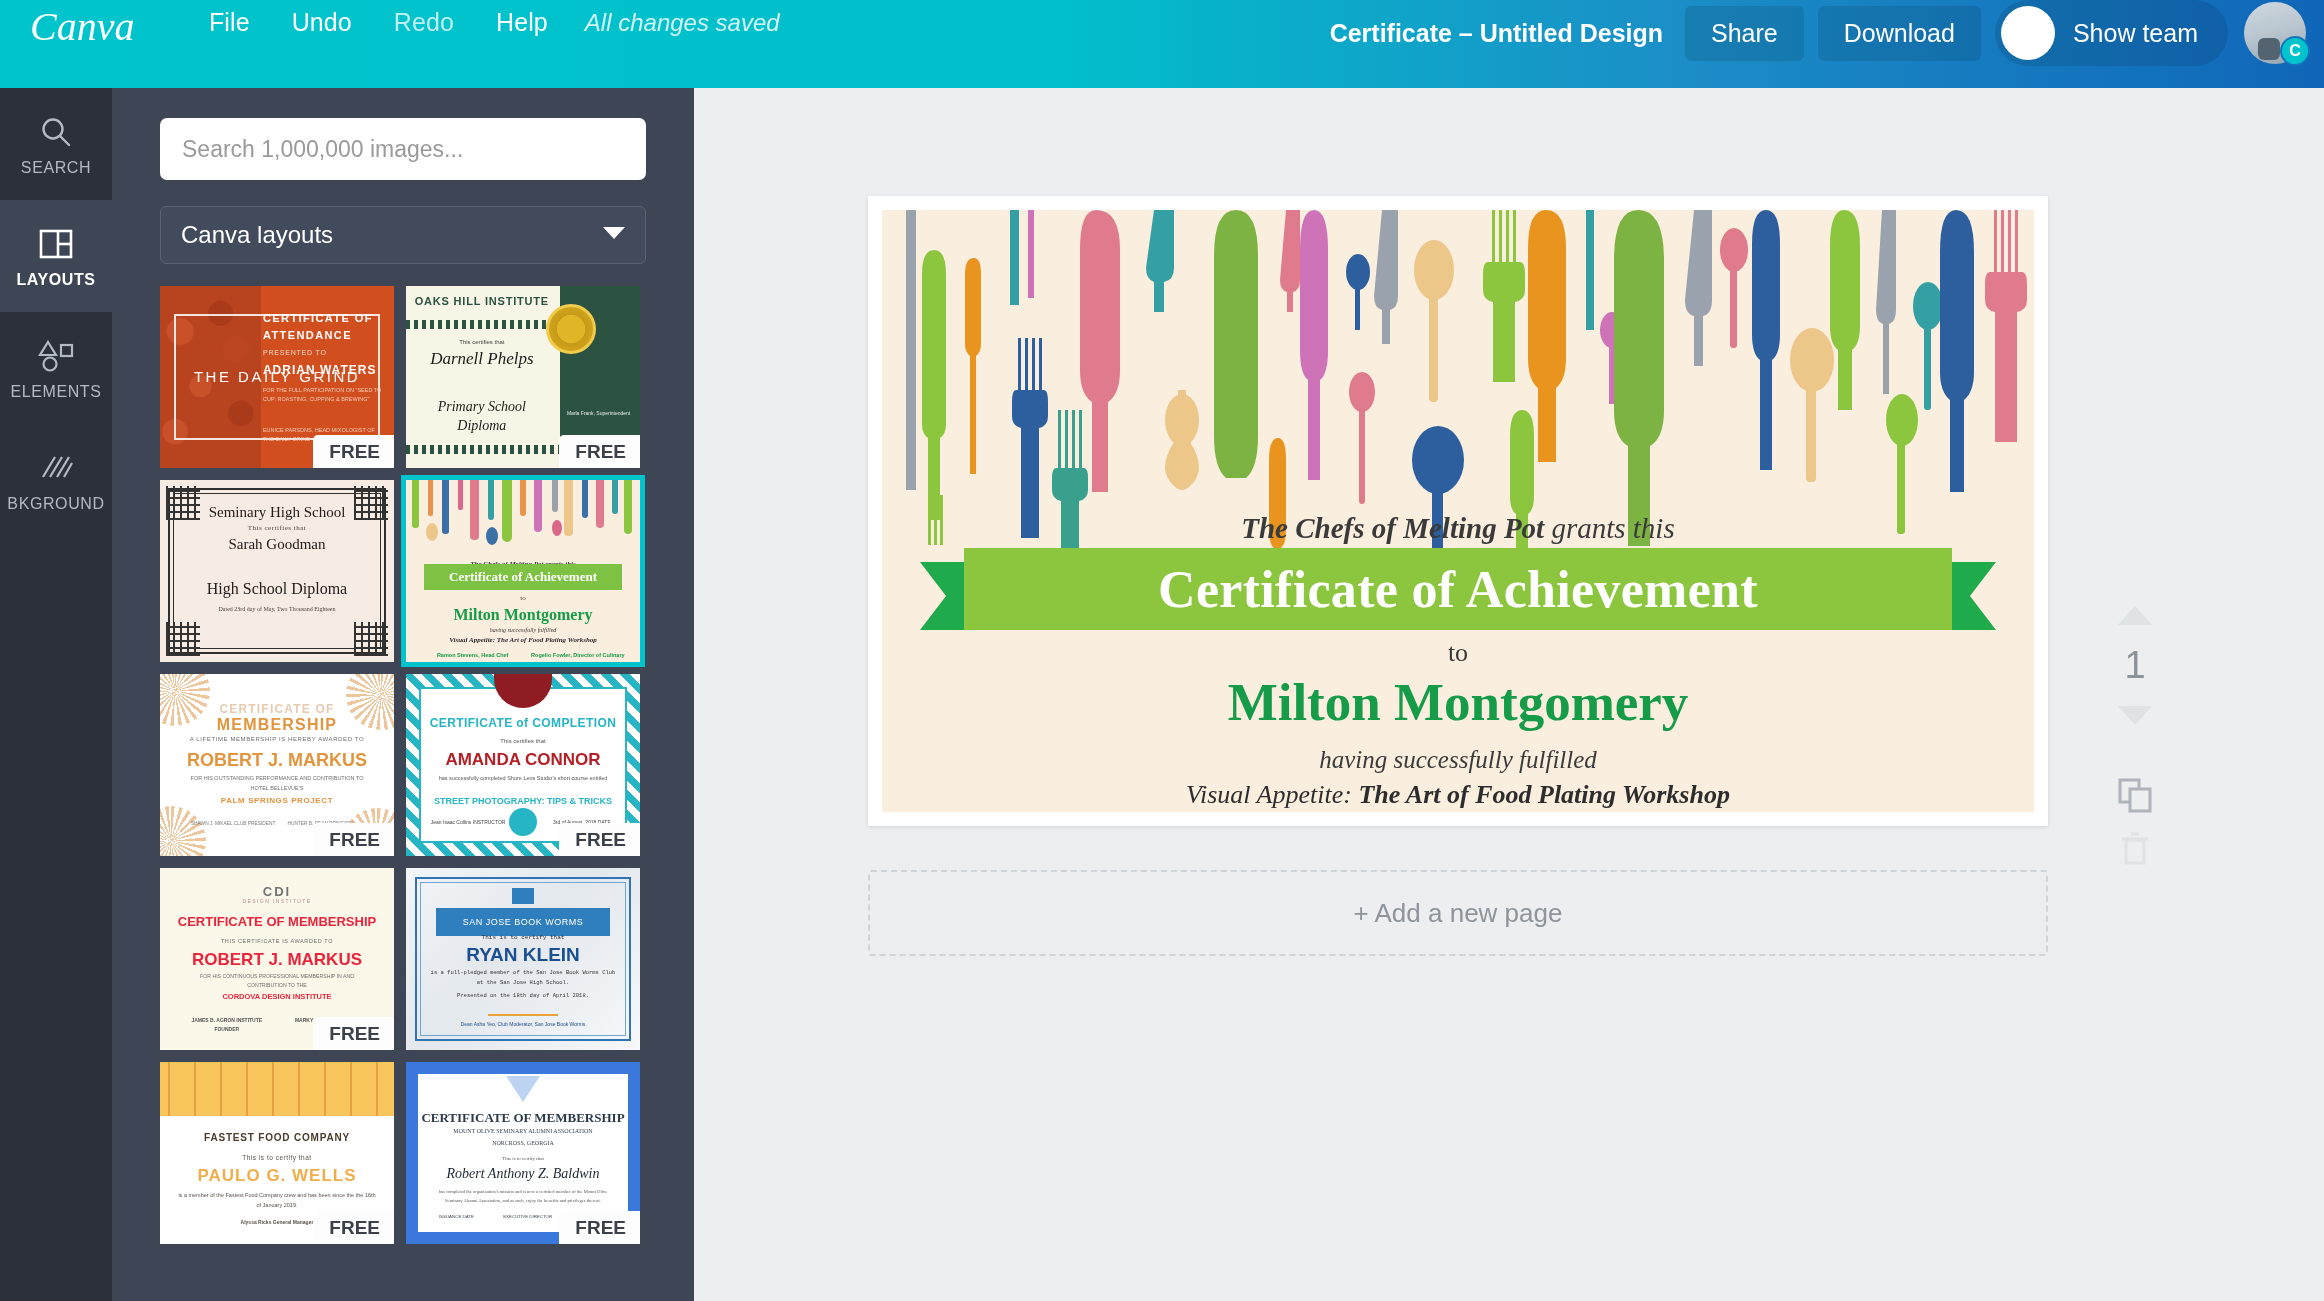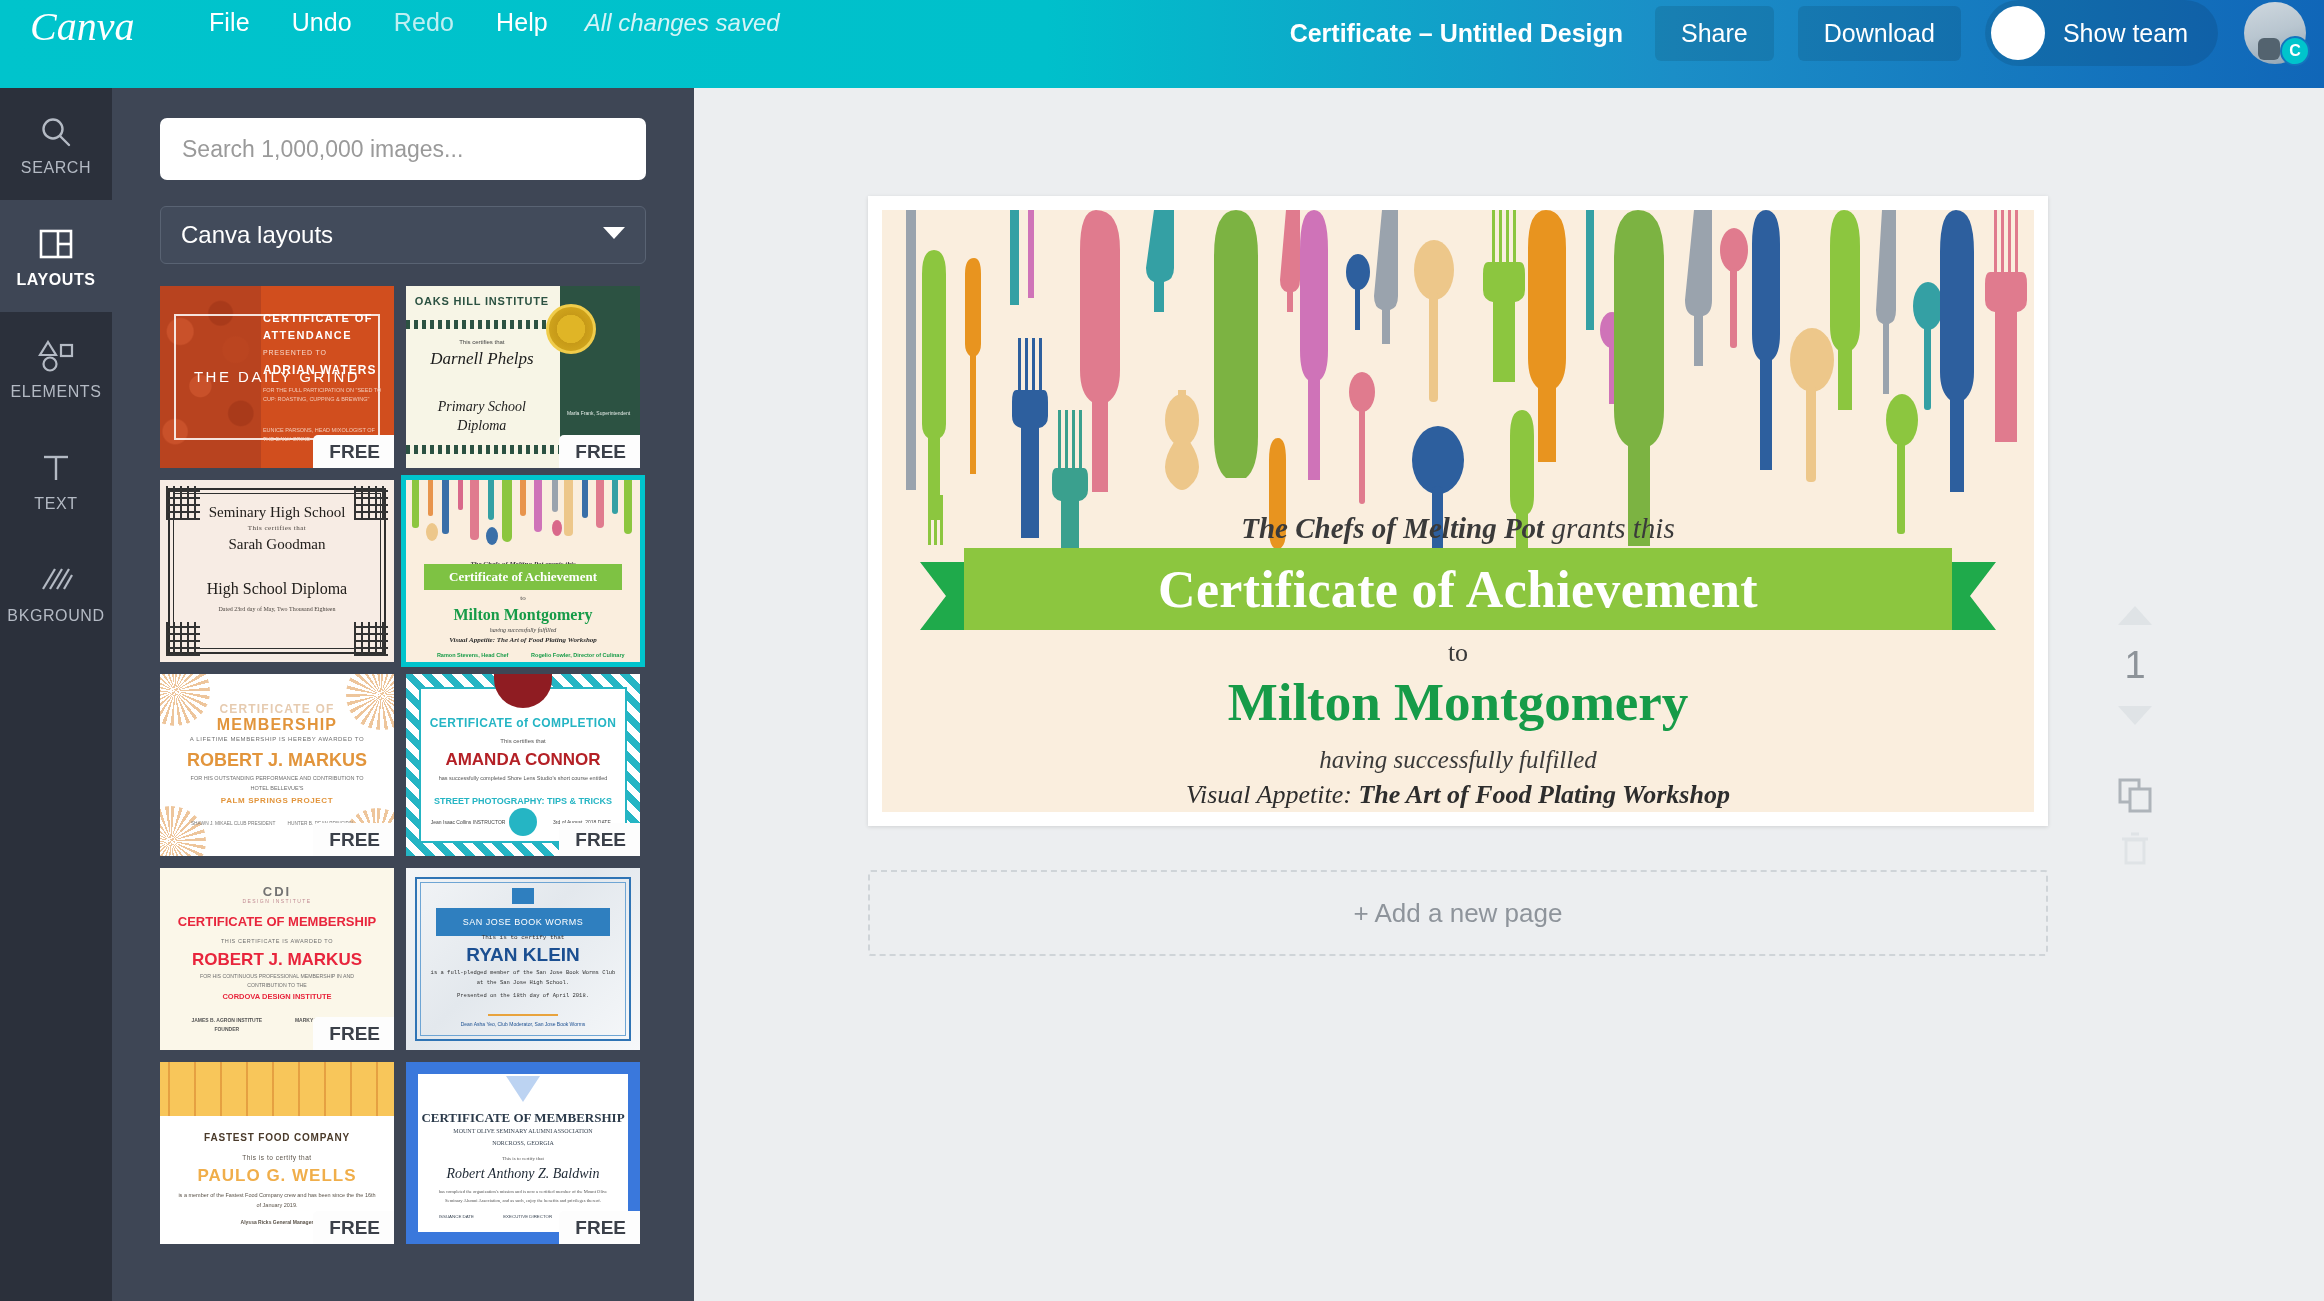--- a/index.html
+++ b/index.html
@@ -30,21 +30,21 @@
     padding: 8px 21px; cursor: pointer;
     letter-spacing: 0.1px;
   }
   .menu-item.dim { color: #bfeff2; }
   .saved-text {
     color: #d5f4f7; font-size: 24px; font-style: italic;
     margin-left: 16px; white-space: nowrap;
   }
   .topbar-right {
     margin-left: auto; display: flex; align-items: center;
-    gap: 10px; padding-right: 18px;
+    gap: 0; padding-right: 18px;
   }
   .doc-title {
     color: #ffffff; font-size: 25px; font-weight: bold;
     margin-right: 22px; white-space: nowrap;
   }
   .btn-flat {
     color: #ffffff; font-size: 25px;
     background: rgba(0,0,0,0.10);
     border-radius: 6px;
     padding: 13px 26px; cursor: pointer;
@@ -380,29 +380,20 @@
   </div>
   <div class="rail-item">
     <div class="ico">
       <svg width="38" height="32" viewBox="0 0 38 32">
           <polygon points="11,2 19,15 3,15" fill="none" stroke="#b4bac4" stroke-width="2.2"></polygon>
           <rect x="24" y="5" width="11" height="11" fill="none" stroke="#b4bac4" stroke-width="2.2"></rect>
           <circle cx="13" cy="24" r="6.5" fill="none" stroke="#b4bac4" stroke-width="2.2"></circle>
         </svg>
     </div>
     <div class="lbl">ELEMENTS</div>
-  </div>
-  <div class="rail-item">
-    <div class="ico">
-      <svg width="32" height="32" viewBox="0 0 32 32">
-          <line x1="4" y1="5" x2="28" y2="5" stroke="#b4bac4" stroke-width="2.4"></line>
-          <line x1="16" y1="5" x2="16" y2="28" stroke="#b4bac4" stroke-width="2.4"></line>
-        </svg>
-    </div>
-    <div class="lbl">TEXT</div>
   </div>
   <div class="rail-item">
     <div class="ico">
       <svg width="34" height="30" viewBox="0 0 34 30">
           <g stroke="#b4bac4" stroke-width="2.2">
             <line x1="4" y1="24" x2="16" y2="4"></line>
             <line x1="11" y1="24" x2="23" y2="4"></line>
             <line x1="18" y1="24" x2="30" y2="4"></line>
             <line x1="25" y1="24" x2="33" y2="10"></line>
           </g>

